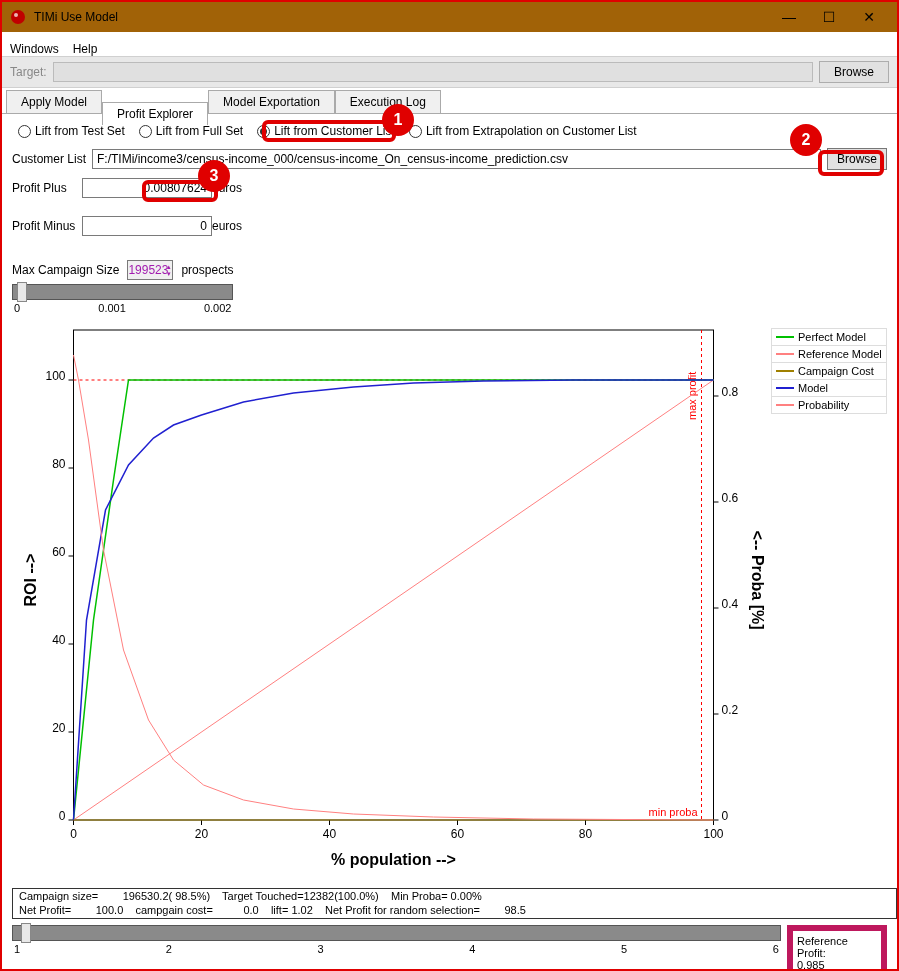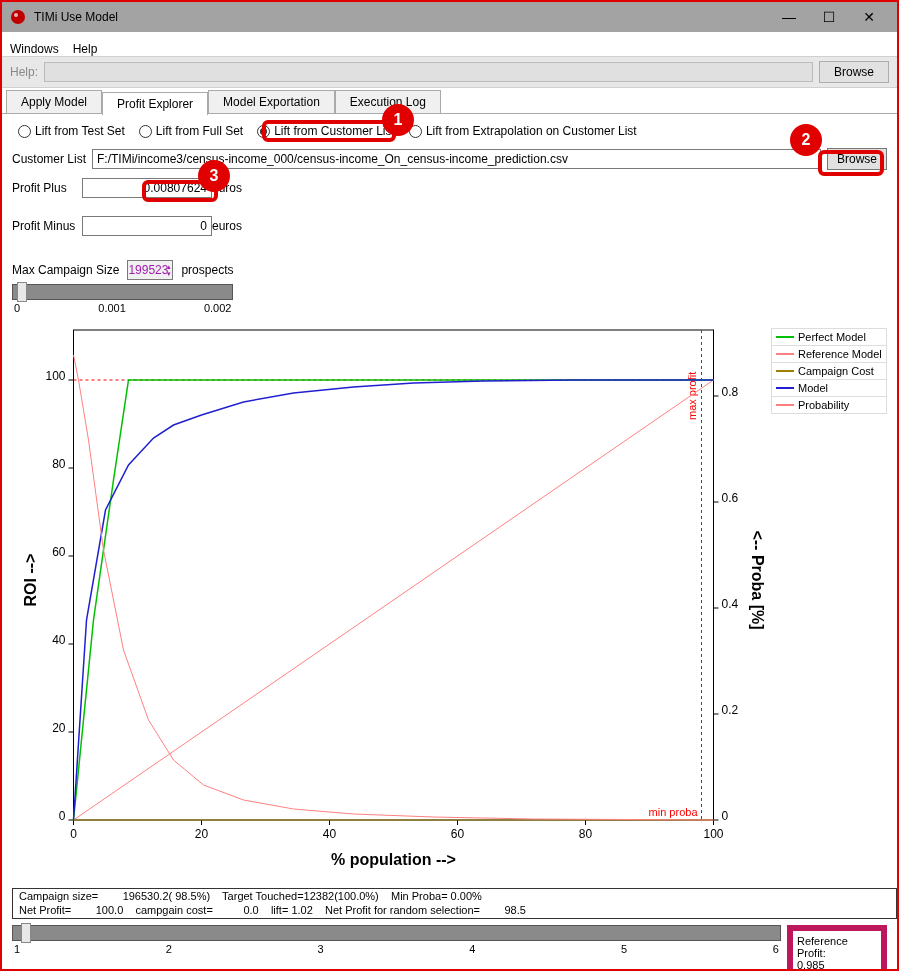--- a/index.html
+++ b/index.html
@@ -1,30 +1,30 @@
 <!DOCTYPE html>
 <html><head>
 <meta charset="utf-8">
 <style>
 * { box-sizing: border-box; margin: 0; padding: 0; }
 body { font-family: "Segoe UI", Tahoma, sans-serif; font-size: 12px; background: #fff; width: 899px; height: 971px; border: 2px solid #e00000; position: relative; overflow: hidden; }
-.titlebar { display: flex; align-items: center; height: 30px; padding: 0 8px; background: #a3a3a3; }
+.titlebar { display: flex; align-items: center; height: 30px; padding: 0 8px; background: #a16207; }
 .app-icon { width: 16px; height: 16px; margin-right: 8px; }
 .title { flex: 1; font-size: 12px; }
 .win-controls { display: flex; }
 .win-btn { width: 40px; height: 28px; display: flex; align-items: center; justify-content: center; font-size: 14px; }
 .menubar { height: 24px; display: flex; align-items: flex-end; padding: 0 8px; gap: 14px; font-size: 12px; }
 .menubar span { cursor: default; }
 .topbar { display: flex; align-items: center; padding: 4px 8px; background: #e8e8e8; border-top: 1px solid #d0d0d0; border-bottom: 1px solid #d0d0d0; }
 .topbar-label { color: #888; margin-right: 6px; }
 .topbar-input { flex: 1; height: 20px; border: 1px solid #bbb; background: #e0e0e0; }
 .topbar-btn { width: 70px; height: 22px; margin-left: 6px; background: #e1e1e1; border: 1px solid #adadad; text-align: center; line-height: 20px; }
 .tabs { display: flex; border-bottom: 1px solid #aaa; padding-left: 4px; margin-top: 2px; position: relative; }
 .tab { padding: 4px 14px; border: 1px solid #aaa; border-bottom: none; background: #f0f0f0; margin-right: 0; font-size: 12px; cursor: default; }
-.tab.active { background: #fff; position: relative; top: 2px; }
+.tab.active { background: #fff; position: relative; top: 12px; }
 .page { padding: 10px 10px 4px 10px; }
 .radio-row { display: flex; align-items: flex-start; gap: 14px; margin-bottom: 10px; position: relative; padding-left: 6px; }
 .radio-item { display: flex; align-items: center; gap: 4px; }
 .radio { width: 13px; height: 13px; border: 1px solid #333; border-radius: 50%; display: inline-flex; align-items: center; justify-content: center; }
 .radio.sel::after { content: ""; width: 7px; height: 7px; background: #333; border-radius: 50%; }
 .cust-row { display: flex; align-items: center; margin-bottom: 8px; gap: 6px; position: relative; }
 .cust-row label { white-space: nowrap; }
 .text-input { height: 20px; border: 1px solid #7a7a7a; padding: 0 4px; background: #fff; font-size: 12px; }
 .file-input { flex: 1; }
 .browse-btn { width: 60px; height: 22px; background: #e1e1e1; border: 1px solid #777; text-align: center; line-height: 20px; }
@@ -69,21 +69,21 @@
     <div class="win-btn">✕</div>
   </div>
 </div>
 
 <div class="menubar">
   <span>Windows</span>
   <span>Help</span>
 </div>
 
 <div class="topbar">
-  <span class="topbar-label">Help:</span>
+  <span class="topbar-label">Target:</span>
   <div class="topbar-input"></div>
   <div class="topbar-btn">Browse</div>
 </div>
 
 <div class="tabs">
   <div class="tab">Apply Model</div>
   <div class="tab active">Profit Explorer</div>
   <div class="tab">Model Exportation</div>
   <div class="tab">Execution Log</div>
 </div>

